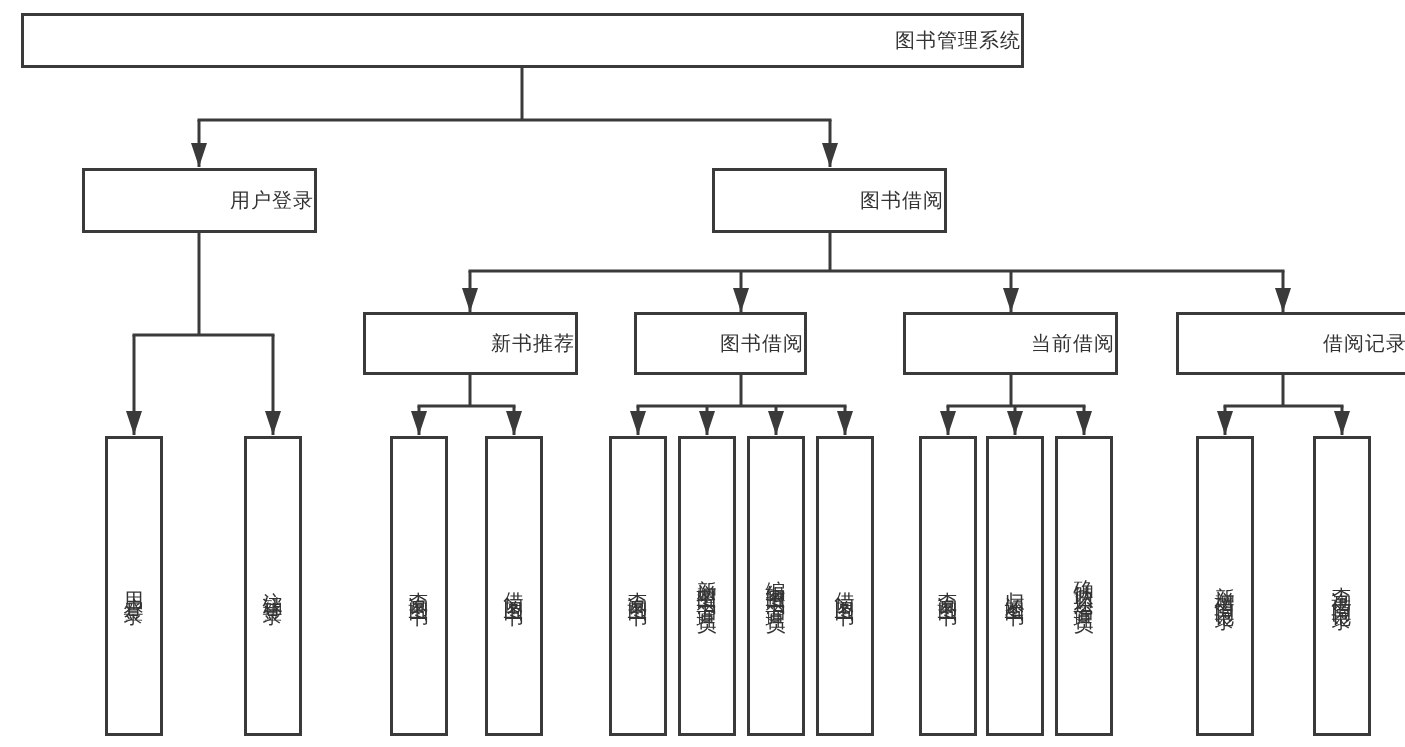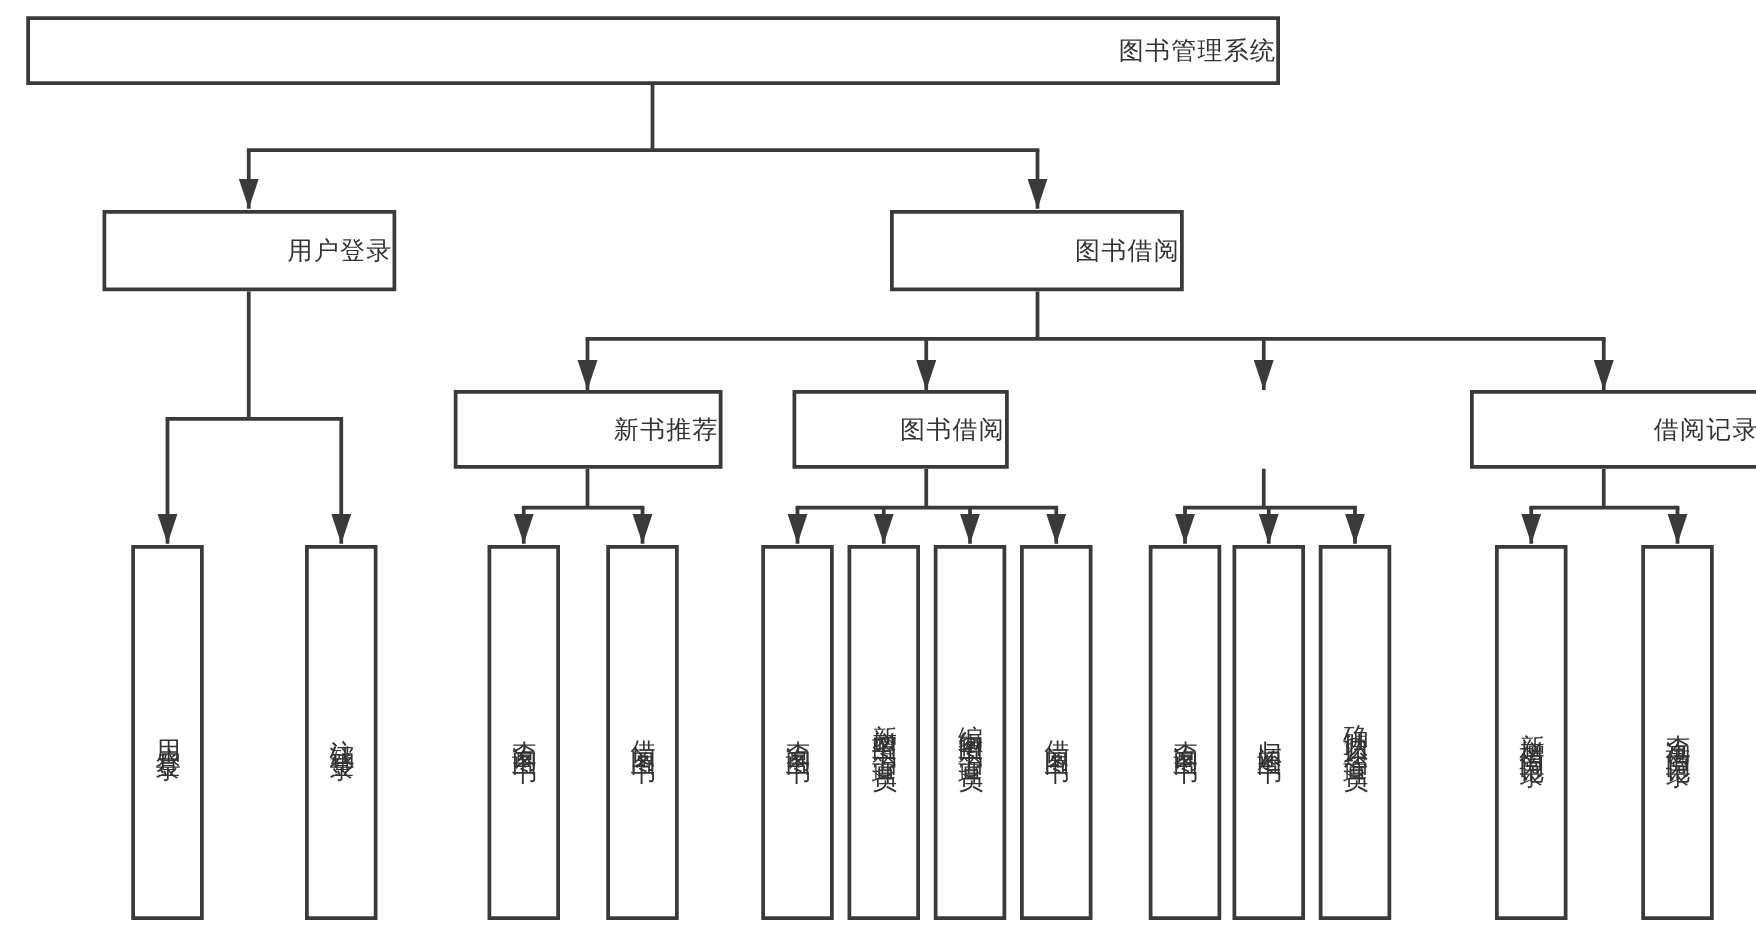--- a/index.html
+++ b/index.html
@@ -87,20 +87,23 @@
   <div class="hbox" style="left:712px;top:168px;width:235px;height:65px">
     <span>图书借阅</span>
   </div>
 
   <div class="hbox" style="left:363px;top:312px;width:215px;height:63px">
     <span>新书推荐</span>
   </div>
   <div class="hbox" style="left:634px;top:312px;width:173px;height:63px">
     <span>图书借阅</span>
   </div>
+  <div class="hbox" style="left:903px;top:312px;width:215px;height:63px">
+    <span>当前借阅</span>
+  </div>
   <div class="hbox" style="left:1176px;top:312px;width:234px;height:63px">
     <span>借阅记录</span>
   </div>
 
   <div class="leaf" style="left:105px">
     <span class="vtext">用户登录</span>
   </div>
   <div class="leaf" style="left:244px">
     <span class="vtext">注销登录</span>
   </div>

